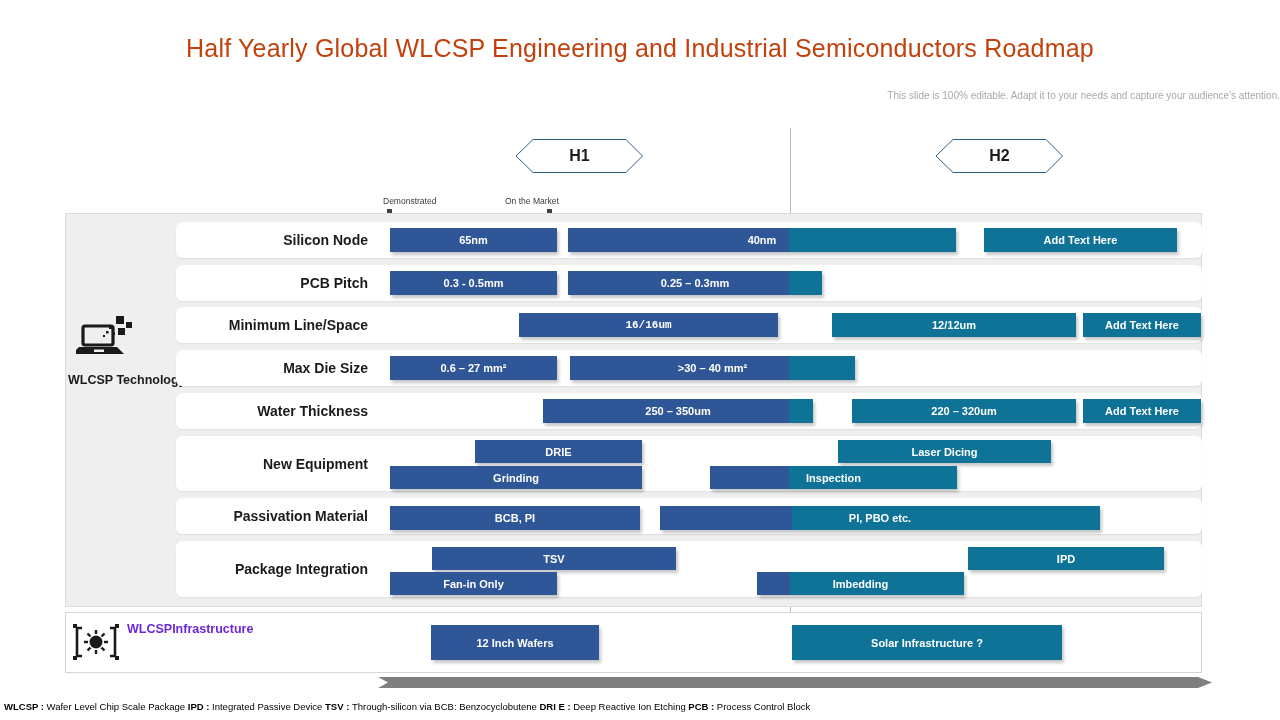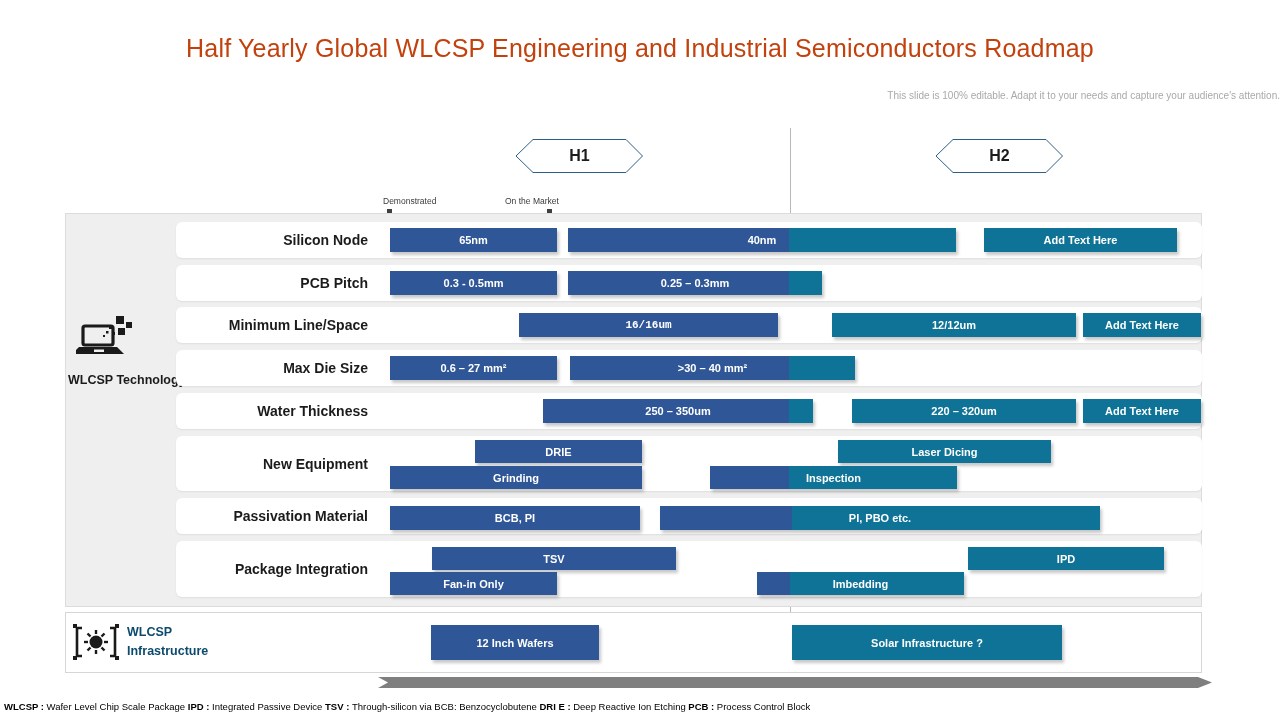--- a/index.html
+++ b/index.html
@@ -42,22 +42,22 @@
     position:absolute; display:flex; align-items:center; justify-content:center;
     color:#ffffff; font-weight:bold; font-size:11px; white-space:nowrap;
     box-shadow:2px 3px 3px rgba(0,0,0,0.22); box-sizing:border-box;
   }
   .infra-box {
     position:absolute; left:65px; top:612px; width:1137px; height:61px;
     background:#ffffff; border:1px solid #d6d6d6; box-sizing:border-box;
   }
   .infra-label {
     position:absolute; left:127px; top:620px; height:44px; display:flex;
-    flex-direction:column; justify-content:center;
-    font-weight:bold; font-size:12.5px; color:#0c4a6e; line-height:1.55;
+    justify-content:center;
+    font-weight:bold; font-size:12.5px; color:#6d28d9; line-height:1.55;
   }
   .tech-label {
     position:absolute; left:68px; top:373px; width:150px;
     font-weight:bold; font-size:12.5px; color:#1b1b1b;
   }
   .laptop-icon { position:absolute; left:76px; top:314px; }
   .infra-icon { position:absolute; left:73px; top:620px; }
   .bottom-arrow {
     position:absolute; left:378px; top:677px; width:834px; height:11px; background:#7f7f7f;
     clip-path: polygon(0 0, calc(100% - 14px) 0, 100% 50%, calc(100% - 14px) 100%, 0 100%, 10px 50%);

